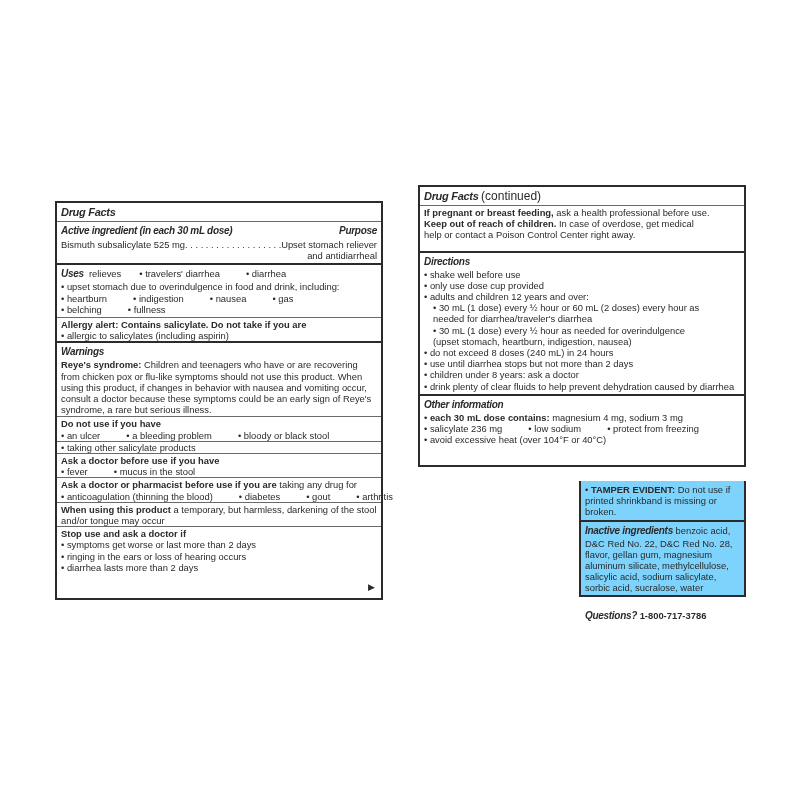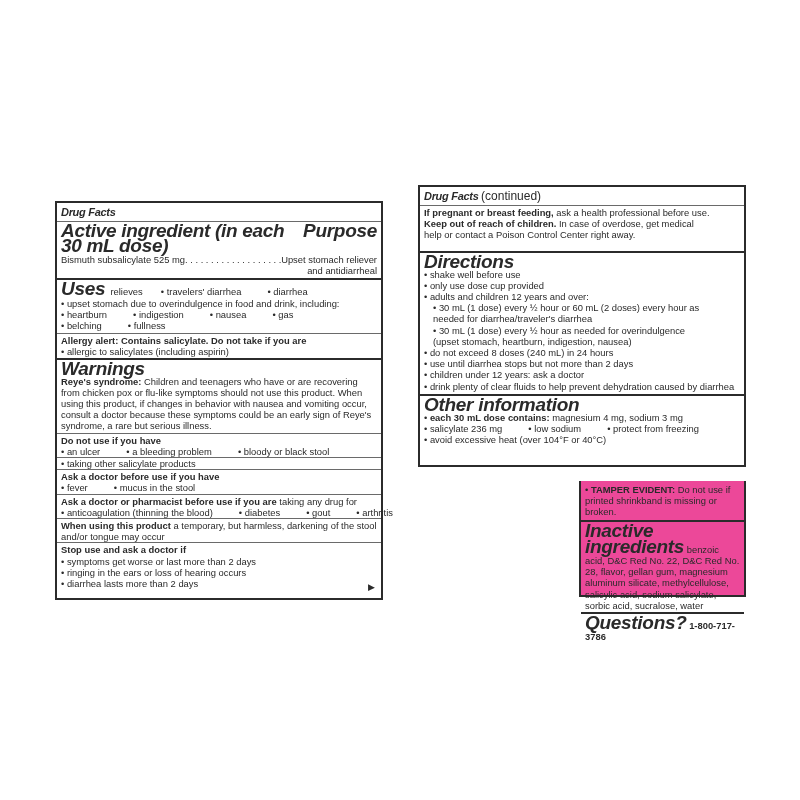--- a/index.html
+++ b/index.html
@@ -1,25 +1,25 @@
 <!DOCTYPE html>
 <html><head>
 <meta charset="utf-8">
 <style>
   html,body{margin:0;padding:0;background:#fff;}
   body{width:800px;height:800px;position:relative;overflow:hidden;font-family:"Liberation Sans",sans-serif;color:#2a2a2a;}
   .panel{position:absolute;box-sizing:border-box;}
   .left{left:55px;top:201px;width:328px;height:399px;border:2px solid #2b2b2b;}
   .right-top{left:418px;top:185px;width:328px;height:282px;border:2px solid #2b2b2b;border-bottom:2px solid #2b2b2b;}
-  .right-bot{left:579px;top:481px;width:167px;height:116px;border:2px solid #2b2b2b;border-top:none;background:#ec4899;}
+  .right-bot{left:579px;top:481px;width:167px;height:116px;border:2px solid #2b2b2b;border-top:none;background:#7dd3fc;}
   .right-top-cut{position:absolute;left:579px;top:481px;width:167px;height:4px;background:#fff;}
   .sec{padding:0 4px;font-size:9.4px;line-height:11.2px;font-stretch:condensed;}
   .sep-thick{border-top:2.5px solid #2b2b2b;}
   .sep-thin{border-top:1px solid #6a6a6a;}
-  .h{font-weight:bold;font-style:italic;font-size:19px;line-height:15px;letter-spacing:-0.3px;}
+  .h{font-weight:bold;font-style:italic;font-size:10px;line-height:15px;letter-spacing:-0.3px;}
   .h-big{font-size:11px;}
   .b{font-weight:bold;}
   .row{display:flex;justify-content:space-between;}
   .dots{flex:1;overflow:hidden;white-space:nowrap;}
   .dots:after{content:" . . . . . . . . . . . . . . . . . . . . . . . . . . . . . . . . . . . . . . . .";}
   .right{text-align:right;}
   .bul{white-space:nowrap;}
   .bul span{margin-right:13px;}
   .ind{padding-left:9px;}
   .arrow{position:absolute;right:6px;bottom:6px;font-size:9px;}
@@ -97,36 +97,36 @@
   </div>
   <div class="sec sep-thick" style="padding-top:1px;padding-bottom:2px;">
     <div class="h">Directions</div>
     <div>• <span>shake well before use</span></div>
     <div>• <span>only use dose cup provided</span></div>
     <div>• <span>adults and children 12 years and over:</span></div>
     <div class="ind" style="padding-right:40px;">• <span>30 mL (1 dose) every ½ hour or 60 mL (2 doses) every hour as needed for diarrhea/traveler's diarrhea</span></div>
     <div class="ind" style="padding-right:40px;">• <span>30 mL (1 dose) every ½ hour as needed for overindulgence (upset stomach, heartburn, indigestion, nausea)</span></div>
     <div>• <span>do not exceed 8 doses (240 mL) in 24 hours</span></div>
     <div>• <span>use until diarrhea stops but not more than 2 days</span></div>
-    <div>• <span>children under 12 years: ask a doctor</span></div>
+    <div>• <span>children under 8 years: ask a doctor</span></div>
     <div>• <span>drink plenty of clear fluids to help prevent dehydration caused by diarrhea</span></div>
   </div>
   <div class="sec sep-thick" style="padding-top:1px;">
     <div class="h">Other information</div>
     <div>• <span class="b">each 30 mL dose contains:</span> <span>magnesium 4 mg, sodium 3 mg</span></div>
     <div class="bul"><span>• <span>salicylate 236 mg</span></span><span>• <span>low sodium</span></span><span>• <span>protect from freezing</span></span></div>
     <div>• <span>avoid excessive heat (over 104°F or 40°C)</span></div>
   </div>
 </div>
 <div class="right-top-cut"></div>
 
 <div class="panel right-bot">
   <div class="sec" style="padding-top:3px;padding-bottom:2px;">
     <div>• <span class="b">TAMPER EVIDENT:</span> <span>Do not use if printed shrinkband is missing or broken.</span></div>
   </div>
   <div class="sec sep-thick" style="padding-top:1px;padding-bottom:1px;">
     <div><span class="h">Inactive ingredients</span> <span>benzoic acid, D&amp;C Red No. 22, D&amp;C Red No. 28, flavor, gellan gum, magnesium aluminum silicate, methylcellulose, salicylic acid, sodium salicylate, sorbic acid, sucralose, water</span></div>
   </div>
-  <div class="sec sep-thick" style="padding-top:1px;">
+  <div class="sec sep-thick" style="padding-top:11px;">
     <span class="h">Questions?</span>
     <span class="b">1-800-717-3786</span>
   </div>
 </div>
 
 </body></html>

